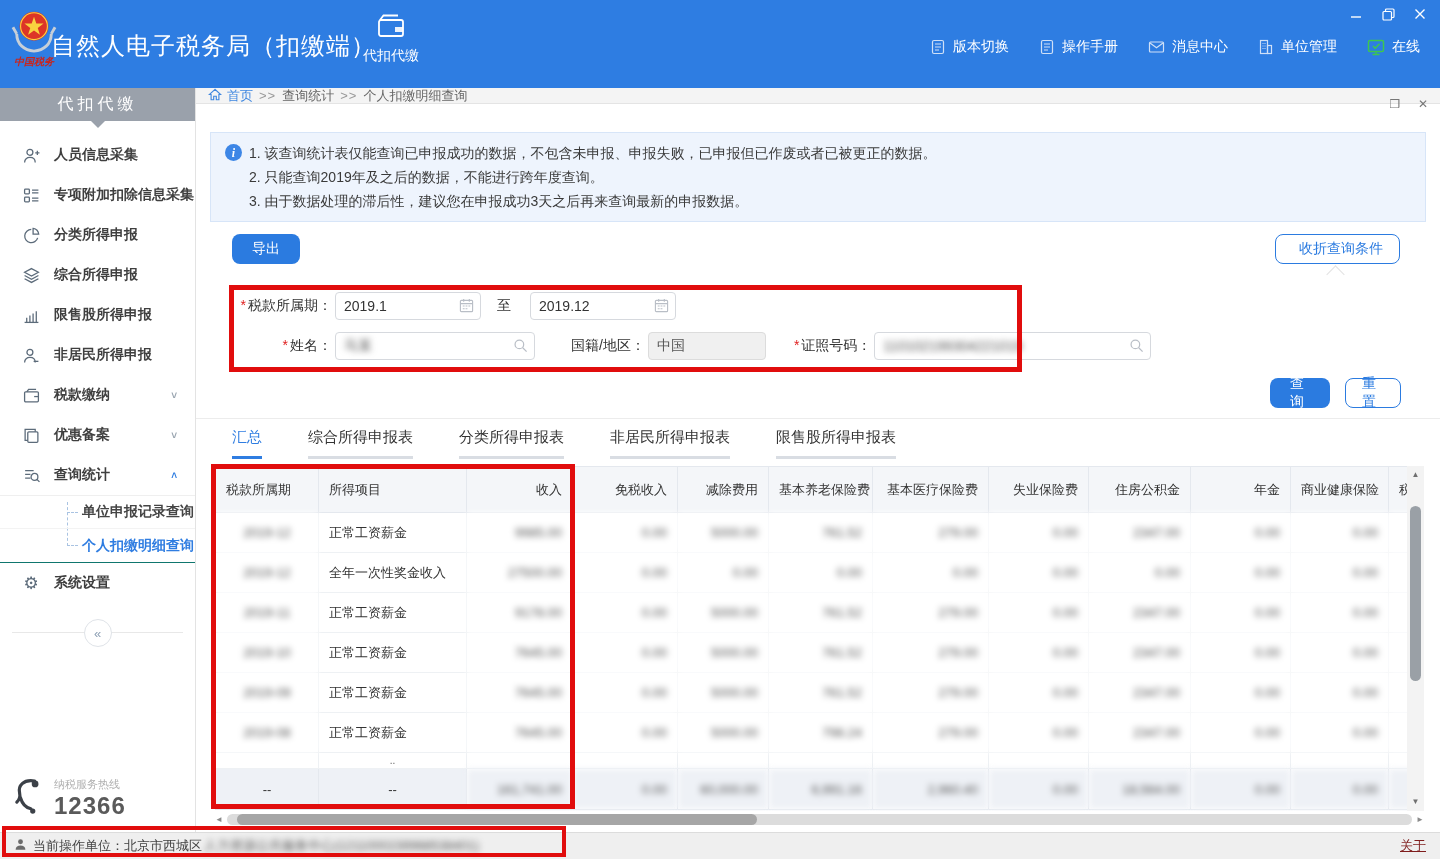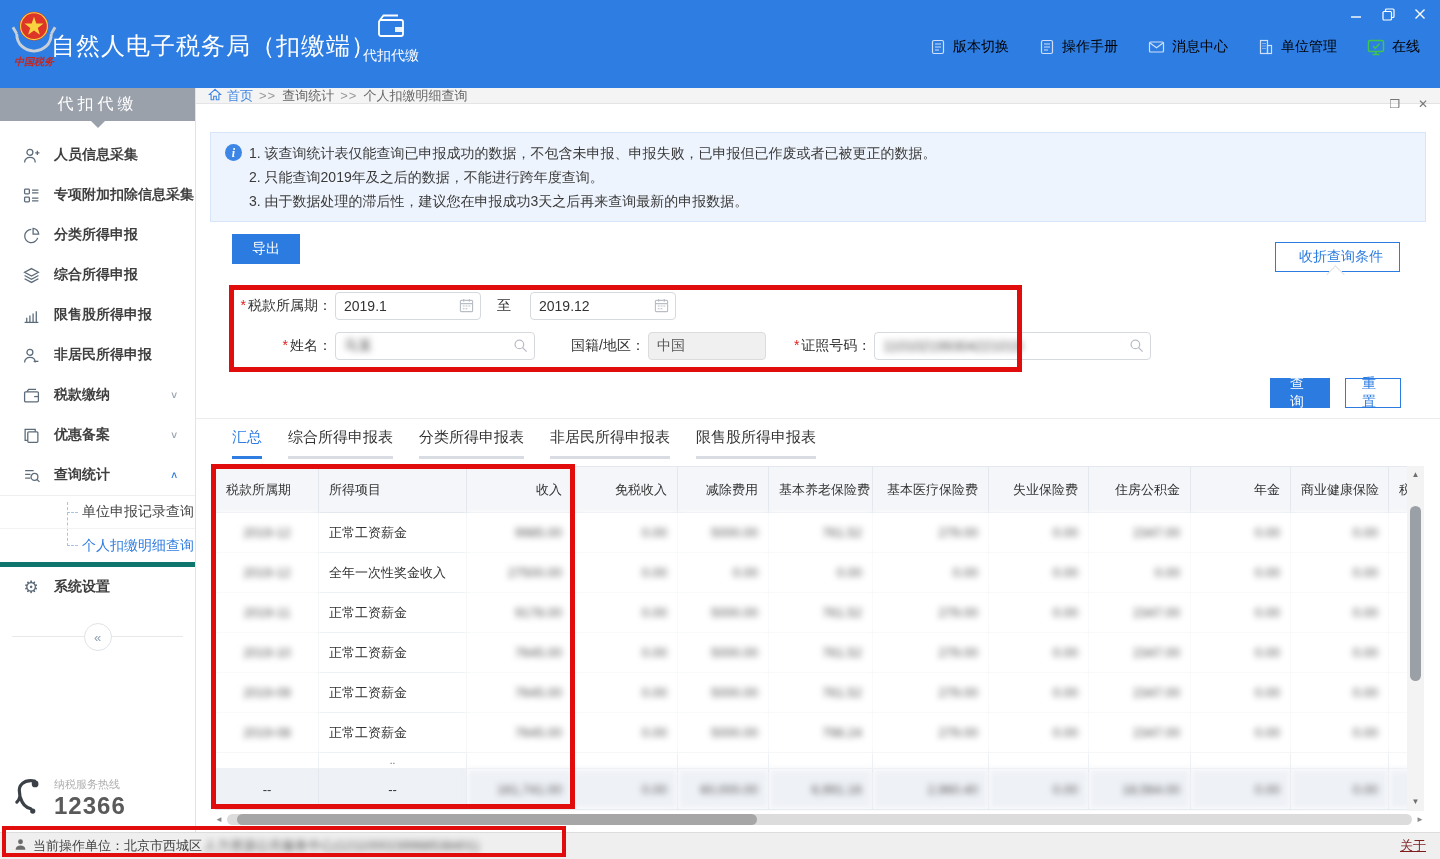--- a/index.html
+++ b/index.html
@@ -8,35 +8,35 @@
   .app { position:relative; width:1440px; height:859px; overflow:hidden; background:#fff; }
 
   
   .topbar { position:absolute; left:0; top:0; width:100%; height:88px; background:#2e7de2; }
   .emblem { position:absolute; left:8px; top:8px; width:52px; text-align:center; }
   .emblem .caption { color:#c9251c; font-size:10px; font-weight:bold; letter-spacing:0; margin-top:-2px; font-style:italic; }
   .app-title { position:absolute; left:51px; top:30px; color:#fff; font-size:24px; font-weight:500; letter-spacing:1px; }
   .module-tab { position:absolute; left:352px; top:12px; width:78px; text-align:center; color:#fff; cursor:pointer; }
   .module-tab .mlabel { font-size:14px; margin-top:4px; }
   .top-nav { position:absolute; right:20px; top:38px; display:flex; gap:30px; align-items:center; }
-  .top-nav .nav-item { display:flex; align-items:center; gap:7px; color:#000000; font-size:14px; cursor:pointer; white-space:nowrap; }
+  .top-nav .nav-item { display:flex; align-items:center; gap:7px; color:#ffffff; font-size:14px; cursor:pointer; white-space:nowrap; }
   .top-nav .nav-item svg { display:block; }
   .win-controls { position:absolute; right:12px; top:6px; display:flex; gap:16px; align-items:center; }
   .win-controls .wc { color:#fff; width:16px; height:16px; display:flex; align-items:center; justify-content:center; cursor:pointer; }
 
   
   .sidebar { position:absolute; left:0; top:88px; width:196px; bottom:27px; background:#fff; border-right:1px solid #e3e3e3; }
   .side-head { height:33px; background:#9aa1ab; color:#fff; font-size:16px; letter-spacing:4px; display:flex; align-items:center; justify-content:center; position:relative; }
   .side-head::after { content:""; position:absolute; left:50%; bottom:-7px; margin-left:-8px; border:8px solid transparent; border-top:8px solid #9aa1ab; border-bottom:none; }
   .menu { margin-top:14px; }
   .menu-item { height:40px; display:flex; align-items:center; padding-left:22px; gap:14px; font-size:14px; color:#3f3f3f; cursor:pointer; position:relative;font-weight:bold; }
   .menu-item .micon { width:18px; height:18px; color:#5c6b7a; display:flex; align-items:center; justify-content:center; }
   .menu-item .chev { position:absolute; right:18px; color:#9aa5b0; font-size:10px; }
   .menu-item .chev.up { color:#2f7de1; }
-  .submenu { border-top:1px solid #efefef; border-bottom:5px solid #0f766e; position:relative; }
+  .submenu { border-top:1px solid #efefef; border-bottom:1px solid #0f766e; position:relative;font-weight:bold; }
   .submenu::before { content:""; position:absolute; left:67px; top:6px; bottom:16px; border-left:1px dashed #a9c3e2; }
   .sub-item { height:33px; display:flex; align-items:center; padding-left:82px; font-size:14px; color:#454545; cursor:pointer; position:relative; border-bottom:1px solid #f3f3f3; }
   .sub-item:last-child { border-bottom:none; }
   .sub-item::before { content:""; position:absolute; left:67px; width:11px; border-top:1px dashed #a9c3e2; }
   .sub-item.active { color:#2f7de1; }
   .collapse-row { margin-top:16px; position:relative; height:28px; }
   .collapse-row::before { content:""; position:absolute; left:12px; right:12px; top:13px; border-top:1px solid #e8e8e8; }
   .collapse-btn { position:absolute; left:50%; margin-left:-14px; top:0; width:28px; height:28px; border-radius:50%; border:1px solid #dfe3e8; background:#fff; color:#8ea0b5; font-size:13px; display:flex; align-items:center; justify-content:center; cursor:pointer; }
   .hotline { position:absolute; left:14px; bottom:12px; display:flex; gap:10px; align-items:center; }
   .hotline .ht-label { color:#b0b0b0; font-size:11px; }
@@ -49,44 +49,44 @@
   .crumb-controls { position:absolute; right:10px; top:9px; display:flex; gap:14px; color:#777; }
   .crumb-controls .cc { cursor:pointer; font-size:12px; width:14px; text-align:center; }
 
   
   .content { position:absolute; left:196px; top:122px; right:0; bottom:27px; background:#fff; overflow:hidden; }
   .notice { position:absolute; left:14px; top:10px; right:14px; height:90px; background:#eef4fd; border:1px solid #d7e5f8; padding:8px 14px; }
   .notice-line { line-height:24px; font-size:14px; color:#3a3a3a; white-space:nowrap; }
   .notice-line:first-child { padding-left:24px; position:relative; }
   .info-icon { position:absolute; left:0; top:3px; width:17px; height:17px; border-radius:50%; background:#3d86e6; color:#fff; font-family:"Liberation Serif",serif; font-style:italic; font-weight:bold; font-size:12px; display:flex; align-items:center; justify-content:center; }
 
-  .btn { height:30px; border-radius:0; font-size:14px; display:inline-flex; align-items:center; justify-content:center; cursor:pointer; user-select:none; }
+  .btn { height:30px; border-radius:8px; font-size:14px; display:inline-flex; align-items:center; justify-content:center; cursor:pointer; user-select:none; }
   .btn-primary { background:#2b7be0; color:#fff; padding:0 20px; }
   .btn-outline { background:#fff; border:1px solid #2b7be0; color:#2b7be0; padding:0 16px; }
   .btn-export { position:absolute; left:36px; top:112px; }
-  .btn-collapse-q { position:absolute; right:40px; top:120px;padding-left:23px; }
+  .btn-collapse-q { position:absolute; right:40px; top:112px;padding-left:23px; }
   .btn-query { position:absolute; right:110px; top:256px; width:60px; }
   .btn-reset { position:absolute; right:39px; top:256px; width:56px; }
   .notch { position:absolute; right:98px; top:146px; width:13px; height:13px; background:#fff; border-left:1px solid #e2e2e2; border-top:1px solid #e2e2e2; transform:rotate(45deg); }
 
   .filter-row { position:absolute; display:flex; align-items:center; }
   .row1 { left:36px; top:170px; }
   .row2 { left:36px; top:210px; }
   .flabel { width:100px; text-align:right; color:#333; font-size:14px; white-space:nowrap; }
   .req { color:#e02020; margin-right:2px; }
   .textbox { height:28px; border:1px solid #d6d9de; border-radius:4px; background:#fff; display:flex; align-items:center; padding:0 8px; font-size:14px; color:#333; position:relative; margin-left:3px; }
   .textbox.disabled { background:#f0f0f0; color:#555; border-color:#dcdcdc; }
   .tb-icon { position:absolute; right:6px; top:5px; color:#b9bec6; cursor:pointer; }
   .join { margin:0 16px; color:#333; }
   .gap36 { width:36px; }
   .blurred { filter:blur(3px); color:#555; }
 
   .section-divider { position:absolute; left:0; right:0; top:296px; border-top:1px solid #ececec; }
 
-  .tabs { position:absolute; left:36px; top:306px; display:flex; gap:26px; }
+  .tabs { position:absolute; left:36px; top:306px; display:flex; gap:46px; }
   .tab { font-size:15px; color:#333; padding-bottom:9px; border-bottom:3px solid #d9dde3; cursor:pointer; white-space:nowrap; }
   .tab.active { color:#2f7de1; border-bottom-color:#2f7de1; }
 
   
   .table-wrap { position:absolute; left:19px; top:344px; width:1209px; height:345px; }
   .grid-clip { position:absolute; left:0; top:0; width:1192px; height:345px; overflow:hidden; }
   table { border-collapse:collapse; table-layout:fixed; width:1263px; }
   th { height:46px; background:#f4f6f9; border:1px solid #e4e8ee; font-weight:normal; font-size:13px; color:#333; padding:0 10px; white-space:nowrap; overflow:hidden; }
   td { height:40px; border:1px solid #eef1f4; font-size:13px; color:#333; padding:0 10px; white-space:nowrap; overflow:hidden; background:#fff; }
   tr.ellipsis-row td { height:16px; font-size:10px; color:#666; padding:0 4px; }

